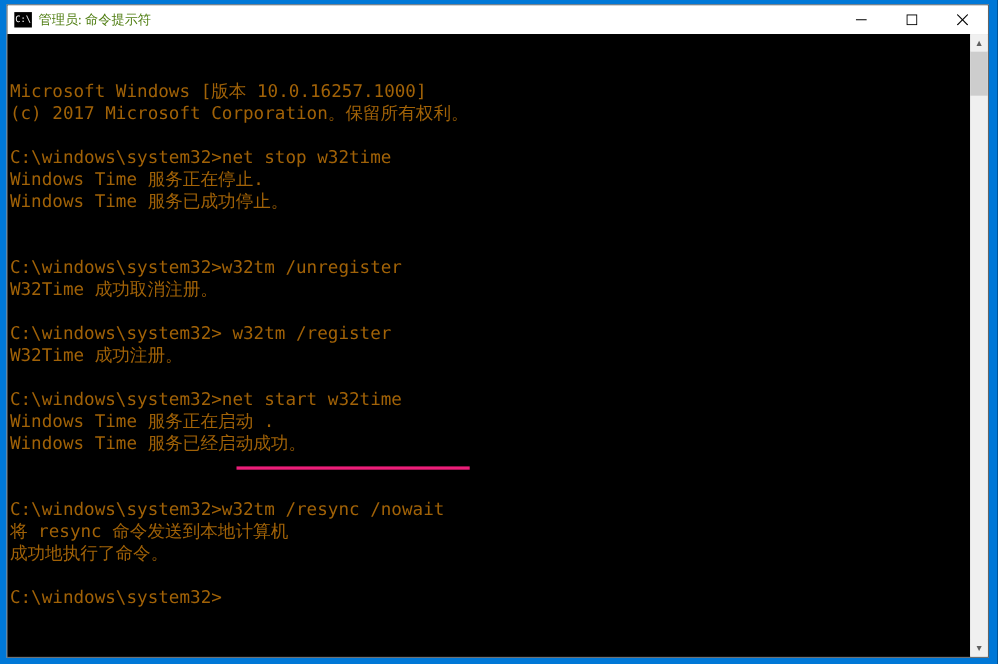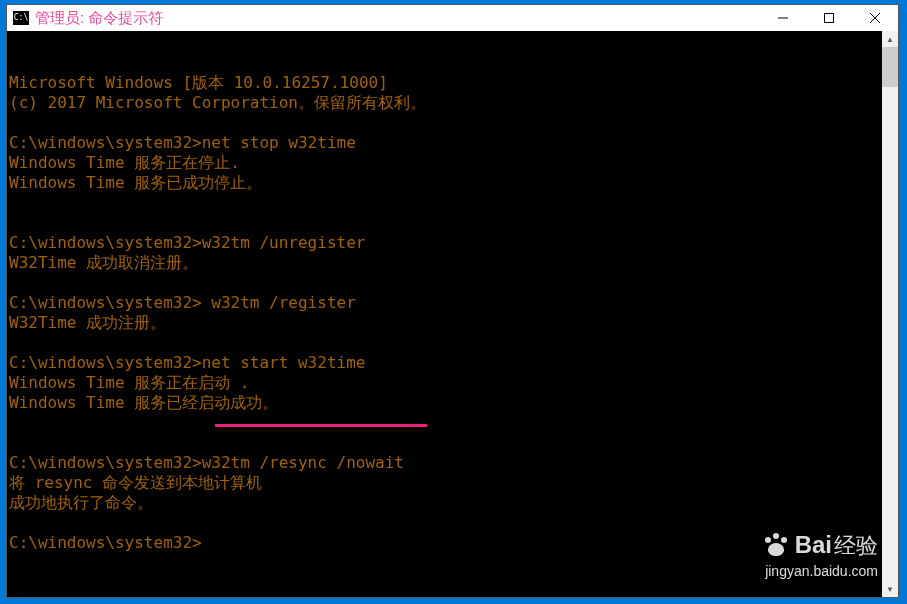--- a/index.html
+++ b/index.html
@@ -43,23 +43,24 @@
       justify-content: center;
       margin-right: 6px;
     }
     .titlebar-icon-inner {
       color: #fff;
       font-size: 8px;
       font-family: monospace;
       line-height: 1;
     }
     .titlebar-text {
-      font-size: 15px;
-      color: #ec4899;
+      font-size: 12px;
+      color: #4d7c0f;
       font-weight: normal;
+      font-family: Liberation Serif, serif;
     }
     .window-controls {
       position: absolute;
       right: 0;
       top: 0;
       height: 26px;
       display: flex;
     }
     .win-btn {
       width: 46px;
@@ -216,28 +217,14 @@
     <div class="terminal" id="terminal">
       <span class="term-line">Microsoft Windows [版本 10.0.16257.1000]</span><span class="term-line">(c) 2017 Microsoft Corporation。保留所有权利。</span><span class="term-line">&nbsp;</span><span class="term-line">C:\windows\system32&gt;net stop w32time</span><span class="term-line">Windows Time 服务正在停止.</span><span class="term-line">Windows Time 服务已成功停止。</span><span class="term-line">&nbsp;</span><span class="term-line">&nbsp;</span><span class="term-line">C:\windows\system32&gt;w32tm /unregister</span><span class="term-line">W32Time 成功取消注册。</span><span class="term-line">&nbsp;</span><span class="term-line">C:\windows\system32&gt; w32tm /register</span><span class="term-line">W32Time 成功注册。</span><span class="term-line">&nbsp;</span><span class="term-line">C:\windows\system32&gt;net start w32time</span><span class="term-line">Windows Time 服务正在启动 .</span><span class="term-line">Windows Time 服务已经启动成功。</span><span class="term-line">&nbsp;</span><span class="term-line">&nbsp;</span><span class="term-line">C:\windows\system32&gt;w32tm /resync /nowait</span><span class="term-line">将 resync 命令发送到本地计算机</span><span class="term-line">成功地执行了命令。</span><span class="term-line">&nbsp;</span><span class="term-line">C:\windows\system32&gt;</span><div class="highlight" style="left:208px; top:393px; width:212px;"></div>
     </div>
     <div class="scrollbar">
       <div class="scroll-up">▲</div>
       <div class="scroll-track">
         <div class="scroll-thumb"></div>
       </div>
       <div class="scroll-down">▼</div>
     </div>
-    <div class="watermark">
-      <div class="watermark-logo">
-        <span class="paw">
-          <span class="paw-dot paw-d1"></span>
-          <span class="paw-dot paw-d2"></span>
-          <span class="paw-dot paw-d3"></span>
-          <span class="paw-dot paw-pad"></span>
-        </span>
-        <span>
-          <span class="baidu-text">Bai</span><span class="baidu-suffix">经验</span>
-        </span>
-      </div>
-      <div class="watermark-url">jingyan.baidu.com</div>
-    </div>
   </div>
 </div>
 
 </body></html>

